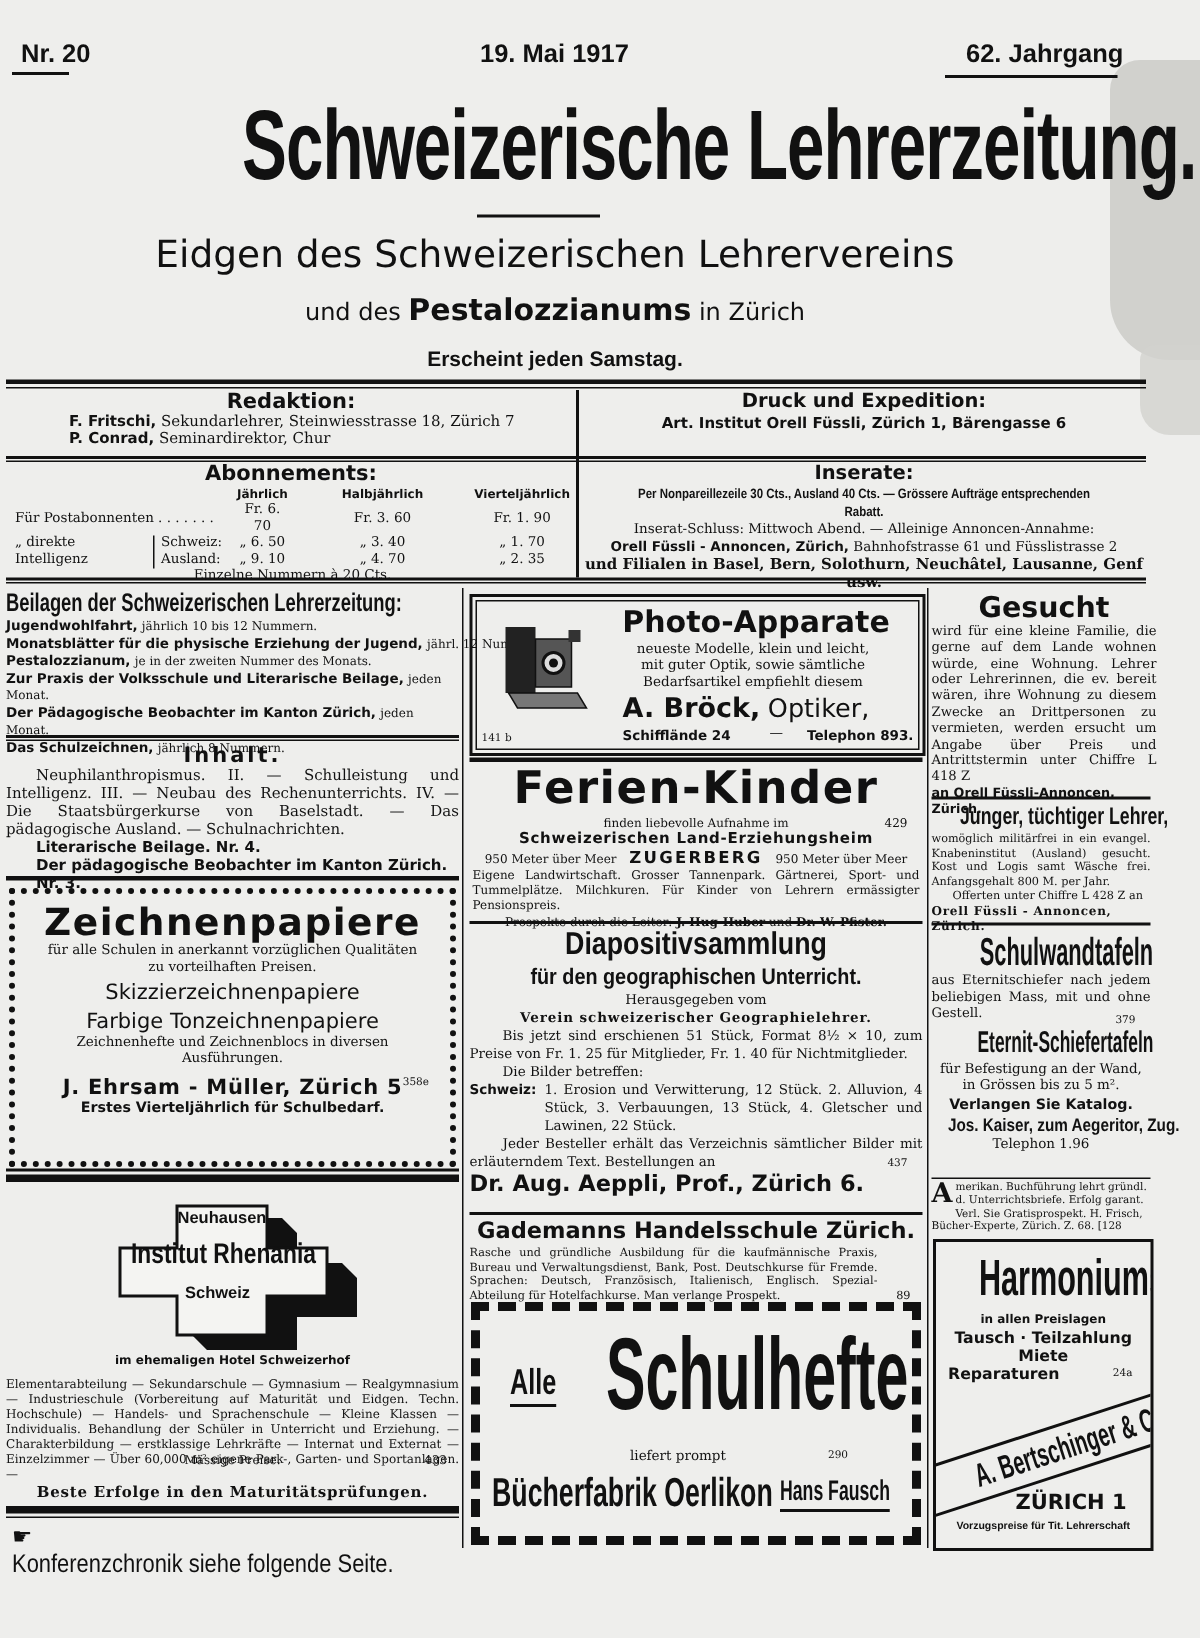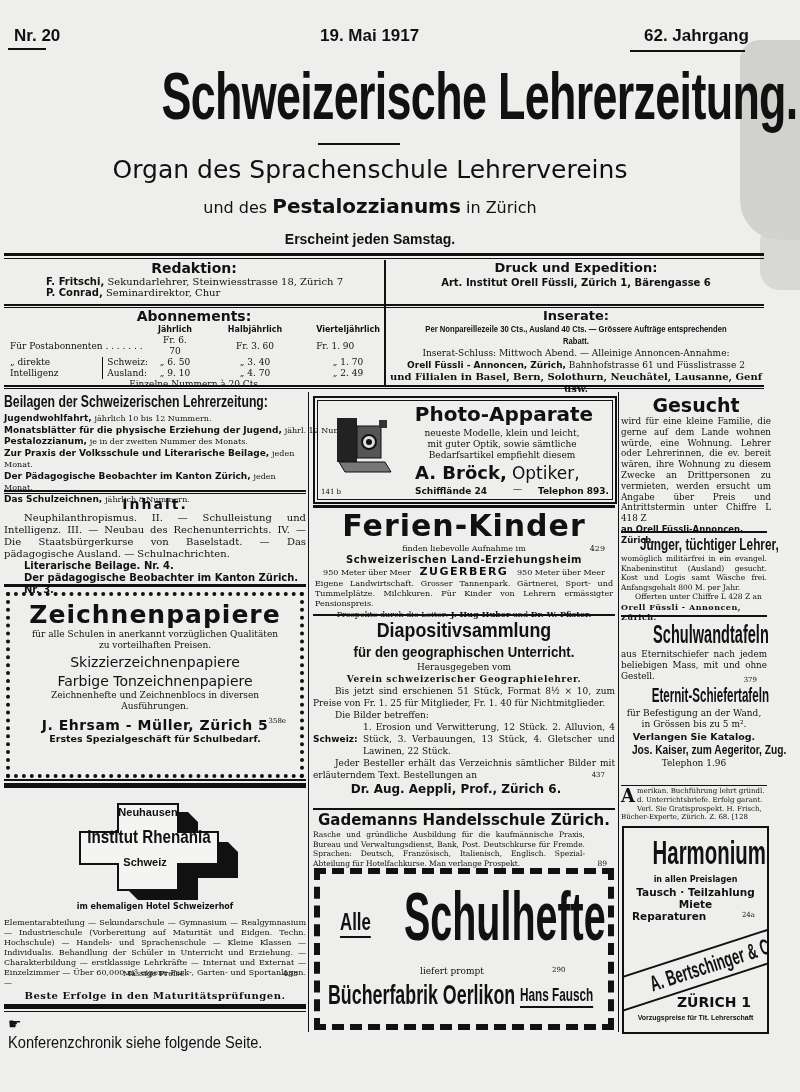--- a/index.html
+++ b/index.html
@@ -6,21 +6,21 @@
   body{width:800px;height:1092px;background:#e9e9e7;position:relative;overflow:hidden;
        font-family:"DejaVu Serif",serif;color:#111;}
   .page{position:absolute;left:0;top:0;width:800px;height:1092px;background:#eeeeec;}
   .stain{position:absolute;left:740px;top:40px;width:60px;height:200px;background:#c9c9c5;border-radius:20px 0 0 40px;opacity:.8;}
   .stain2{position:absolute;left:760px;top:230px;width:40px;height:60px;background:#d2d2ce;border-radius:10px 0 0 20px;opacity:.8;}
   .abs{position:absolute;}
   .sans{font-family:"DejaVu Sans",sans-serif;}
   .cond{font-family:"Liberation Sans",sans-serif;font-stretch:condensed;}
   .hr{position:absolute;background:#111;}
   .center{text-align:center;}
-  b{font-weight:bold;margin-top:12px;}
+  b{font-weight:bold;}
   .hdr-top{top:26px;font-family:"Liberation Sans",sans-serif;font-weight:bold;font-size:17px;}
   .title{left:55px;top:56px;width:665px;text-align:center;font-family:"Liberation Sans",sans-serif;font-weight:bold;
          font-size:66px;letter-spacing:-1px;transform:scaleX(.68);transform-origin:center;white-space:nowrap;line-height:80px;}
   .subtitle{left:0;top:155px;width:740px;text-align:center;font-family:"DejaVu Sans",sans-serif;font-size:25px;}
   .sub2{left:0;top:194px;width:740px;text-align:center;font-family:"DejaVu Sans",sans-serif;font-size:16px;}
   .sub2 .big{font-size:20px;font-weight:bold;}
   .sub3{left:0;top:231px;width:740px;text-align:center;font-family:"Liberation Sans",sans-serif;font-weight:bold;font-size:14px;}
   .box-h{font-family:"DejaVu Sans",sans-serif;font-weight:bold;font-size:14px;text-align:center;}
   .tiny{font-size:8px;line-height:10px;}
   table.abo{border-collapse:collapse;font-size:9px;}
@@ -37,21 +37,21 @@
   <div class="stain2"></div>
 
   <div class="abs hdr-top" style="left:14px;">Nr. 20</div>
   <div class="hr" style="left:8px;top:48px;width:38px;height:2px;"></div>
   <div class="abs hdr-top" style="left:320px;">19. Mai 1917</div>
   <div class="abs hdr-top" style="left:644px;">62. Jahrgang</div>
   <div class="hr" style="left:630px;top:50px;width:115px;height:2px;"></div>
 
   <div class="abs title">Schweizerische Lehrerzeitung.</div>
   <div class="hr" style="left:318px;top:143px;width:82px;height:2px;"></div>
-  <div class="abs subtitle">Organ des Sprachenschule Lehrervereins</div>
+  <div class="abs subtitle">Eidgen des Schweizerischen Lehrervereins</div>
   <div class="abs sub2">
     <span>und des</span>
     <span class="big">Pestalozzianums</span>
     <span>in Zürich</span>
   </div>
   <div class="abs sub3">Erscheint jeden Samstag.</div>
 
   <div class="hr" style="left:4px;top:253px;width:760px;height:3px;"></div>
   <div class="hr" style="left:4px;top:258px;width:760px;height:1px;"></div>
 
@@ -80,34 +80,34 @@
         <td></td>
             <td></td>
         <td class="sans" style="font-weight:bold;font-size:8px;text-align:center;">Jährlich</td>
         <td class="sans" style="font-weight:bold;font-size:8px;text-align:center;padding-left:30px;">Halbjährlich</td>
         <td class="sans" style="font-weight:bold;font-size:8px;text-align:center;padding-left:30px;">Vierteljährlich</td>
       </tr>
       <tr>
         <td colspan="2">Für Postabonnenten . . . . . . .</td>
         <td style="text-align:center;">Fr. 6. 70</td>
         <td style="text-align:center;padding-left:30px;">Fr. 3. 60</td>
-        <td style="padding-left:30px;">Fr. 1. 90</td>
+        <td style="text-align:center;padding-left:30px;">Fr. 1. 90</td>
       </tr>
       <tr>
         <td rowspan="2" style="vertical-align:middle;">„ direkte Intelligenz</td>
         <td style="border-left:1px solid #111;">Schweiz:</td>
         <td style="text-align:center;">„ 6. 50</td>
         <td style="text-align:center;padding-left:30px;">„ 3. 40</td>
         <td style="text-align:center;padding-left:30px;">„ 1. 70</td>
       </tr>
       <tr>
         <td style="border-left:1px solid #111;">Ausland:</td>
         <td style="text-align:center;">„ 9. 10</td>
         <td style="text-align:center;padding-left:30px;">„ 4. 70</td>
-        <td style="text-align:center;padding-left:30px;">„ 2. 49</td>
+        <td style="text-align:center;padding-left:30px;">„ 2. 35</td>
       </tr>
       <tr>
         <td colspan="5" style="text-align:center;">Einzelne Nummern à 20 Cts.</td>
       </tr>
     </tbody>
       </table>
   </div>
 
   <div class="abs" style="left:388px;top:308px;width:376px;height:76px;">
     <div class="box-h" style="font-size:13px;">Inserate:</div>
@@ -142,21 +142,21 @@
   <div class="hr" style="left:4px;top:584px;width:302px;height:3px;"></div>
 
   <div class="abs diamond-border" style="left:6px;top:592px;width:290px;height:178px;">
     <div class="center sans" style="font-weight:bold;font-size:25px;letter-spacing:1px;margin-top:4px;">Zeichnenpapiere</div>
     <div class="center" style="font-size:9px;line-height:11px;padding:0 16px;">für alle Schulen in anerkannt vorzüglichen Qualitäten zu vorteilhaften Preisen.</div>
     <div class="center sans" style="font-size:14px;line-height:19px;margin-top:2px;">Skizzierzeichnenpapiere</div>
     <div class="center sans" style="font-size:14px;line-height:18px;">Farbige Tonzeichnenpapiere</div>
     <div class="center" style="font-size:9px;line-height:11px;padding:0 30px;">Zeichnenhefte und Zeichnenblocs in diversen Ausführungen.</div>
     <div style="position:absolute;right:14px;top:121px;font-size:7px;">358e</div>
     <div class="center sans" style="font-size:14px;font-weight:bold;margin-top:5px;letter-spacing:.5px;">J. Ehrsam - Müller, Zürich 5</div>
-    <div class="center sans" style="font-size:9.5px;font-weight:bold;">Erstes Spezialgeschäft für Schulbedarf.</div>
+    <div class="center sans" style="font-size:9.5px;font-weight:bold;">Erstes Vierteljährlich für Schulbedarf.</div>
   </div>
   <div class="hr" style="left:4px;top:779px;width:302px;height:2px;"></div>
   <div class="hr" style="left:4px;top:783px;width:302px;height:5px;"></div>
 
   <div class="abs" style="left:4px;top:790px;width:302px;height:200px;">
     <svg class="abs" style="left:74px;top:12px;" width="160" height="98" viewBox="0 0 160 98">
       <path d="M50 10 L110 10 L120 20 L120 40 L150 40 L160 50 L160 76 L120 76 L120 98 L60 98 L50 88 Z" fill="#111"></path>
       <path d="M40 2 L100 2 L100 30 L140 30 L140 62 L100 62 L100 88 L40 88 L40 62 L2 62 L2 30 L40 30 Z" fill="#f4f4f2" stroke="#111" stroke-width="2"></path>
     </svg>
     <div class="abs cond center" style="left:114px;top:16px;width:60px;font-size:11px;font-weight:bold;">Neuhausen</div>
@@ -236,21 +236,21 @@
     <div style="font-size:9px;line-height:12px;text-indent:22px;text-align:justify;">Bis jetzt sind erschienen 51 Stück, Format 8½ × 10, zum Preise von Fr. 1. 25 für Mitglieder, Fr. 1. 40 für Nichtmitglieder.</div>
     <div style="font-size:9px;line-height:12px;padding-left:22px;">Die Bilder betreffen:</div>
     <div style="font-size:9px;line-height:12px;display:flex;">
       <b class="sans" style="width:50px;flex:none;">Schweiz:</b>
       <span style="text-align:justify;">1. Erosion und Verwitterung, 12 Stück. 2. Alluvion, 4 Stück, 3. Verbauungen, 13 Stück, 4. Gletscher und Lawinen, 22 Stück.</span>
     </div>
     <div style="font-size:9px;line-height:12px;text-indent:22px;text-align:justify;position:relative;">
       <span>Jeder Besteller erhält das Verzeichnis sämtlicher Bilder mit erläuterndem Text. Bestellungen an</span>
       <span style="position:absolute;right:10px;bottom:0;font-size:7px;text-indent:0;">437</span>
     </div>
-    <div class="sans" style="font-size:12px;font-weight:bold;text-align:center;padding-right:16px;line-height:16px;">Dr. Aug. Aeppli, Prof., Zürich 6.</div>
+    <div class="sans" style="font-size:15px;font-weight:bold;text-align:left;padding-right:16px;line-height:16px;">Dr. Aug. Aeppli, Prof., Zürich 6.</div>
   </div>
   <div class="hr" style="left:313px;top:808px;width:302px;height:2px;"></div>
 
   <div class="abs" style="left:313px;top:811px;width:302px;">
     <div class="center sans" style="font-size:15px;font-weight:bold;line-height:19px;">Gademanns Handelsschule Zürich.</div>
     <div style="font-size:7.5px;line-height:9.5px;text-align:justify;padding-right:30px;">Rasche und gründliche Ausbildung für die kaufmännische Praxis, Bureau und Verwaltungsdienst, Bank, Post. Deutschkurse für Fremde. Sprachen: Deutsch, Französisch, Italienisch, Englisch. Spezial-Abteilung für Hotelfachkurse. Man verlange Prospekt.</div>
     <div class="abs" style="right:8px;top:48px;font-size:7.5px;">89</div>
   </div>
 
   <div class="abs sq-border" style="left:314px;top:868px;width:288px;height:150px;">

